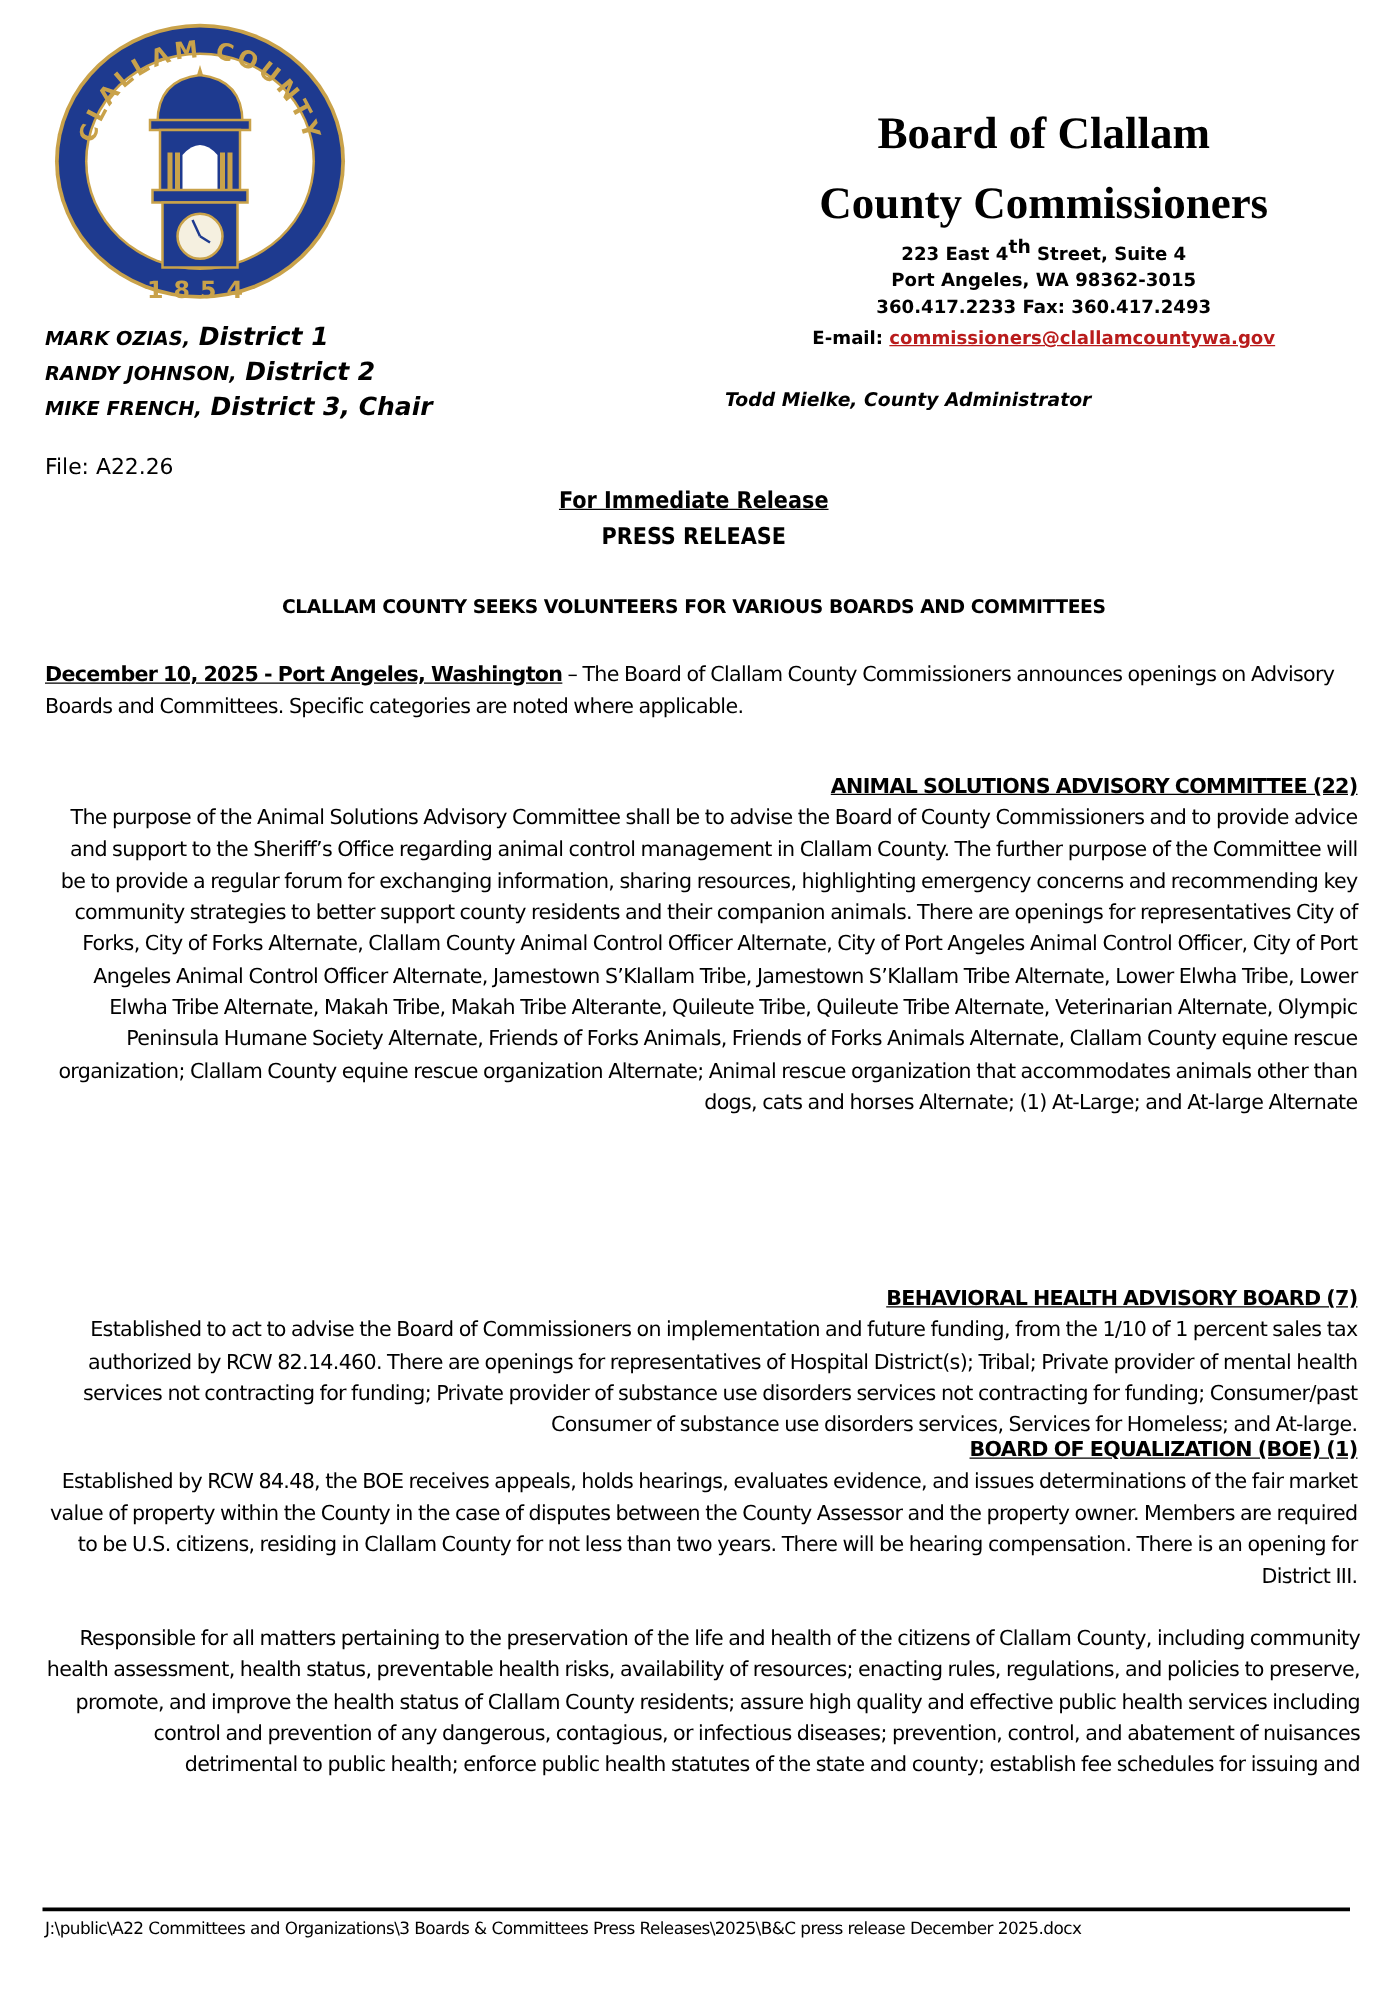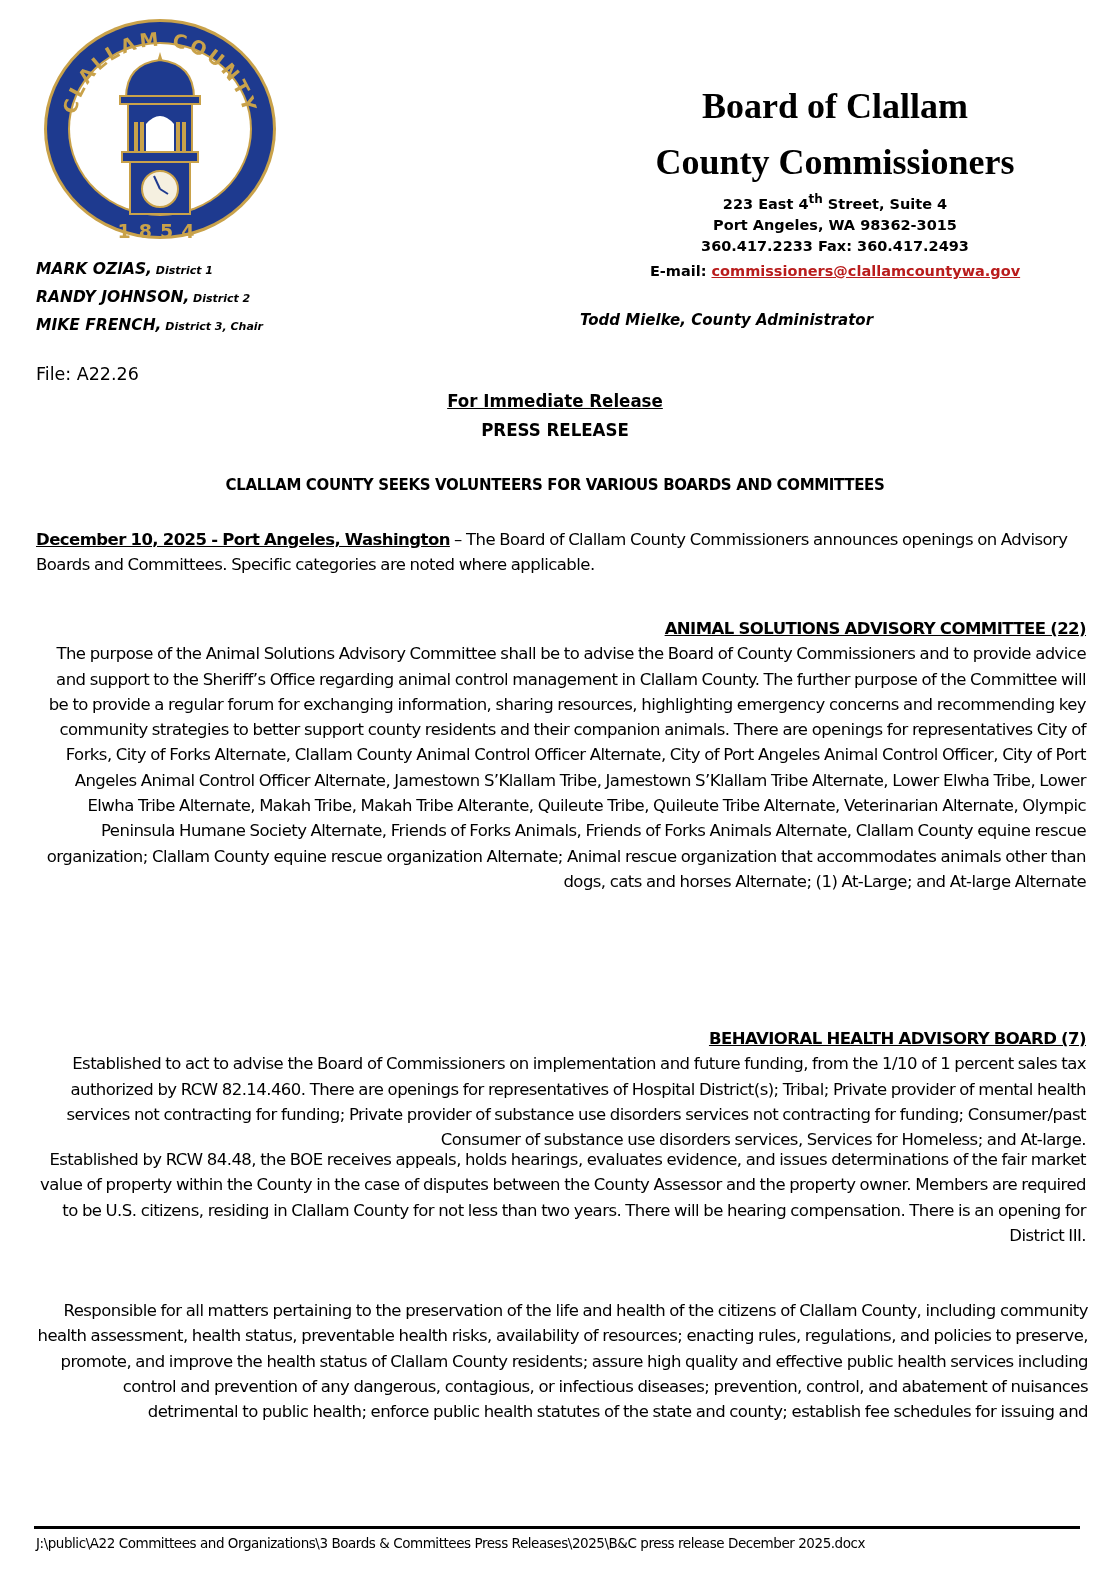--- a/index.html
+++ b/index.html
@@ -6,27 +6,27 @@
   body { width: 1120px; height: 1592px; position: relative; overflow: hidden; color: #000;
          font-family: "DejaVu Sans", sans-serif; }
   .abs { position: absolute; }
   
   .logo { left: 26px; top: 14px; width: 266px; height: 226px; }
   
   .title { left: 580px; top: 38px; width: 510px; text-align: center;
            font-family: "Liberation Serif", serif; font-weight: bold; font-size: 36px; line-height: 56px; margin-top: 40px; }
   .addr { left: 580px; top: 194px; width: 510px; text-align: center;
           font-family: "DejaVu Sans", sans-serif; font-weight: bold; font-size: 14.5px; line-height: 21px; }
-  .addr sup { font-size: 12px; vertical-align: 6px; line-height: 0; }
+  .addr sup { font-size: 15px; vertical-align: 6px; line-height: 0; }
   .email-line { margin-top: 4px; }
   .email-link { color: #b91c1c; text-decoration: underline; }
   .admin { left: 580px; top: 309px; width: 510px; text-align: left;
            font-weight: bold; font-style: italic; font-size: 15px; line-height: 22px; }
   .commissioners { left: 36px; top: 256px; font-weight: bold; font-style: italic; font-size: 15.5px; line-height: 26px; }
-  .commissioners .dist { font-size: 11px; text-align: center; }
+  .commissioners .dist { font-size: 20px; text-align: center; }
   .file { left: 36px; top: 360px; font-size: 17.5px; line-height: 28px; font-family: "DejaVu Sans", sans-serif; }
   .press { left: 0; top: 386px; width: 1110px; text-align: center; font-family: "DejaVu Sans Condensed", "DejaVu Sans", sans-serif;
            font-weight: bold; font-size: 18.5px; line-height: 29px; }
   .press .immediate { text-decoration: underline; }
   .headline { left: 0; top: 471px; width: 1110px; text-align: center; font-weight: bold; font-size: 15px; line-height: 28px;
               letter-spacing: -0.35px; }
   .body-text { font-family: "DejaVu Sans", sans-serif; font-size: 16.5px; line-height: 25.3px; letter-spacing: -0.55px;
                word-spacing: -0.5px; }
   .intro { left: 36px; top: 527px; width: 1050px; }
   .intro .dateline { font-weight: bold; text-decoration: underline; }
@@ -111,20 +111,21 @@
   <div class="heading">ANIMAL SOLUTIONS ADVISORY COMMITTEE (22)</div>
   <div>The purpose of the Animal Solutions Advisory Committee shall be to advise the Board of County Commissioners and to provide advice and support to the Sheriff’s Office regarding animal control management in Clallam County.  The further purpose of the Committee will be to provide a regular forum for exchanging information, sharing resources, highlighting emergency concerns and recommending key community strategies to better support county residents and their companion animals. There are openings for representatives City of Forks, City of Forks Alternate, Clallam County Animal Control Officer Alternate, City of Port Angeles Animal Control Officer, City of Port Angeles Animal Control Officer Alternate, Jamestown S’Klallam Tribe, Jamestown S’Klallam Tribe Alternate, Lower Elwha Tribe, Lower Elwha Tribe Alternate, Makah Tribe, Makah Tribe Alterante, Quileute Tribe, Quileute Tribe Alternate, Veterinarian Alternate, Olympic Peninsula Humane Society Alternate, Friends of Forks Animals, Friends of Forks Animals Alternate, Clallam County equine rescue organization; Clallam County equine rescue organization Alternate; Animal rescue organization that accommodates animals other than dogs, cats and horses Alternate; (1) At-Large; and At-large Alternate</div>
 </div>
 
 <div class="abs body-text section s2">
   <div class="heading">BEHAVIORAL HEALTH ADVISORY BOARD (7)</div>
   <div>Established to act to advise the Board of Commissioners on implementation and future funding, from the 1/10 of 1 percent sales tax authorized by RCW 82.14.460. There are openings for representatives of Hospital District(s); Tribal; Private provider of mental health services not contracting for funding; Private provider of substance use disorders services not contracting for funding; Consumer/past Consumer of substance use disorders services, Services for Homeless; and At-large.</div>
 </div>
 
 <div class="abs body-text section s3">
+  <div class="heading">BOARD OF EQUALIZATION (BOE) (1)</div>
   <div>Established by RCW 84.48, the BOE receives appeals, holds hearings, evaluates evidence, and issues determinations of the fair market value of property within the County in the case of disputes between the County Assessor and the property owner.  Members are required to be U.S. citizens, residing in Clallam County for not less than two years.  There will be hearing compensation.  There is an opening for District III.</div>
 </div>
 
 <div class="abs body-text section s4">
   <div>Responsible for all matters pertaining to the preservation of the life and health of the citizens of Clallam County, including community health assessment, health status, preventable health risks, availability of resources; enacting rules, regulations, and policies to preserve, promote, and improve the health status of Clallam County residents; assure high quality and effective public health services including control and prevention of any dangerous, contagious, or infectious diseases; prevention, control, and abatement of nuisances detrimental to public health; enforce public health statutes of the state and county; establish fee schedules for issuing and</div>
 </div>
 
 <div class="abs footer-rule"></div>
 <div class="abs footer">J:\public\A22 Committees and Organizations\3 Boards &amp; Committees Press Releases\2025\B&amp;C press release December 2025.docx</div>
 

